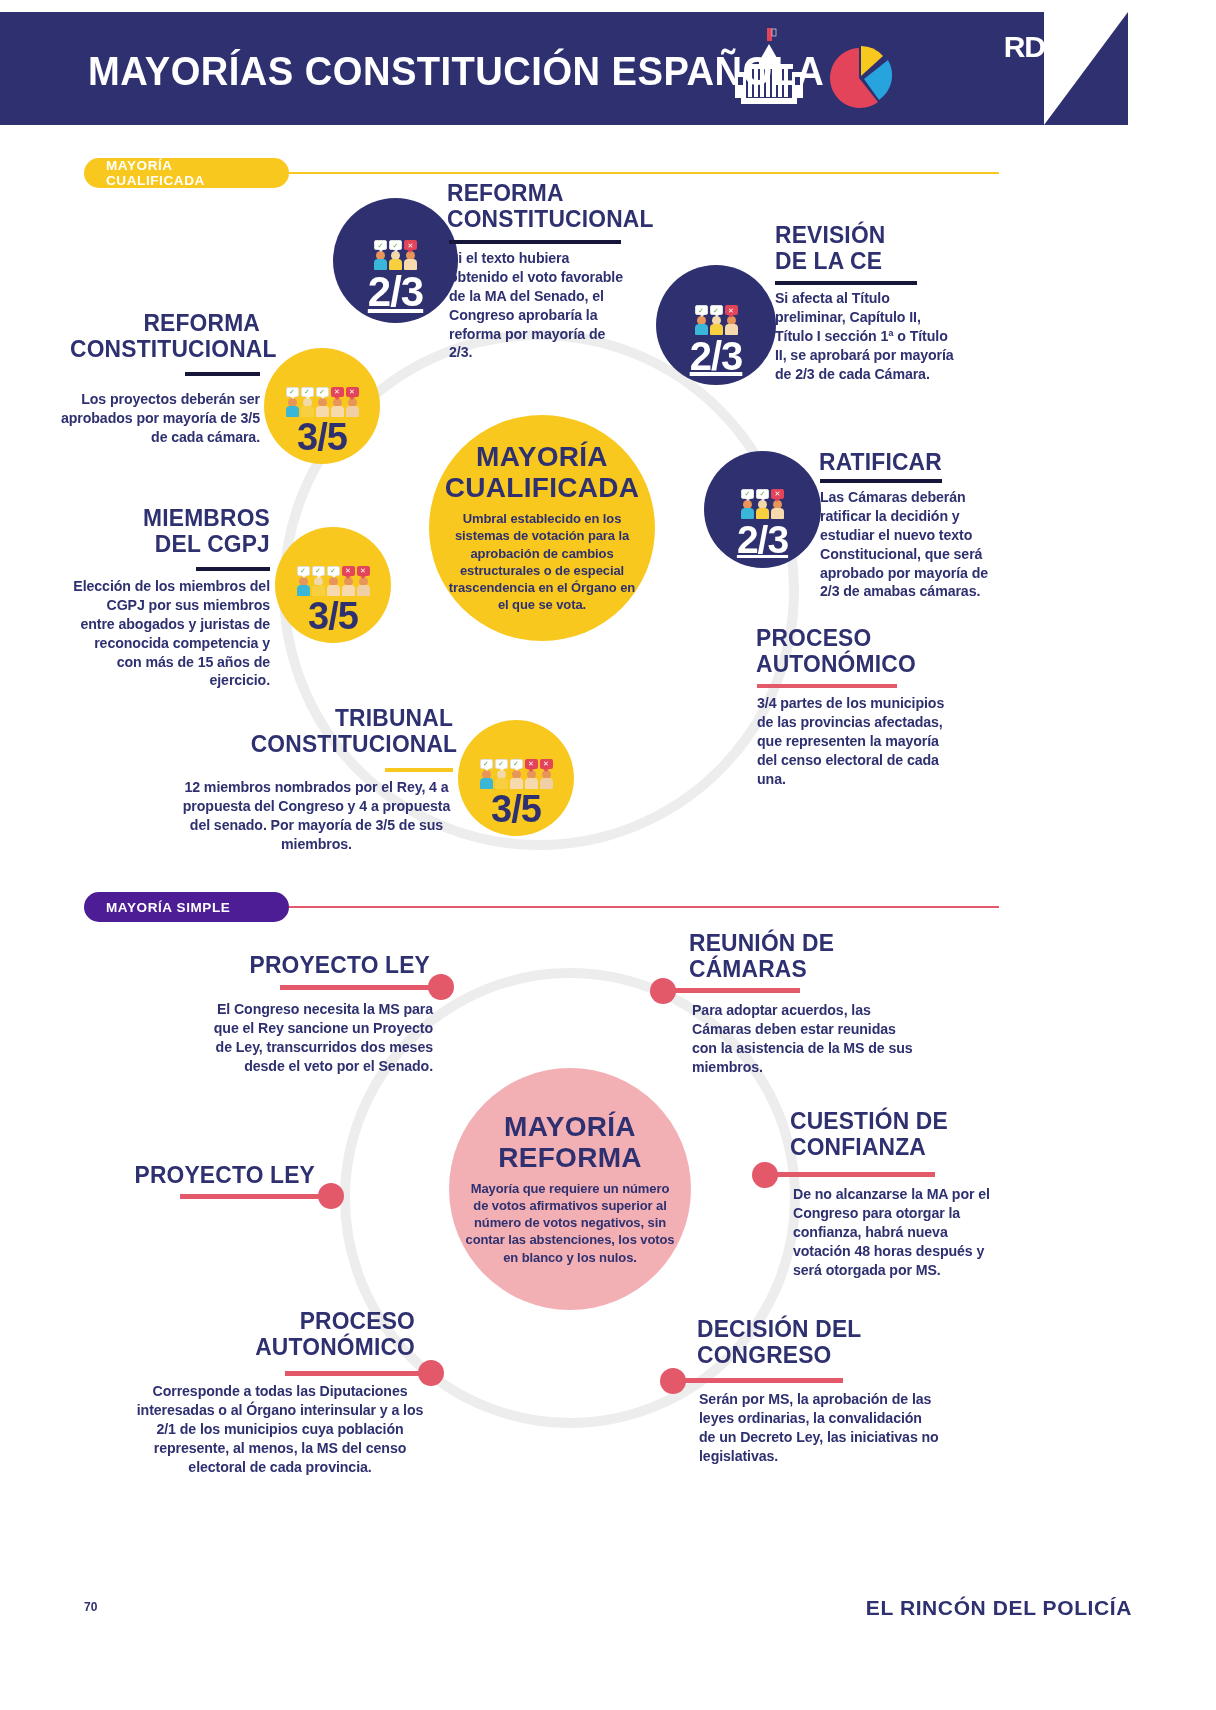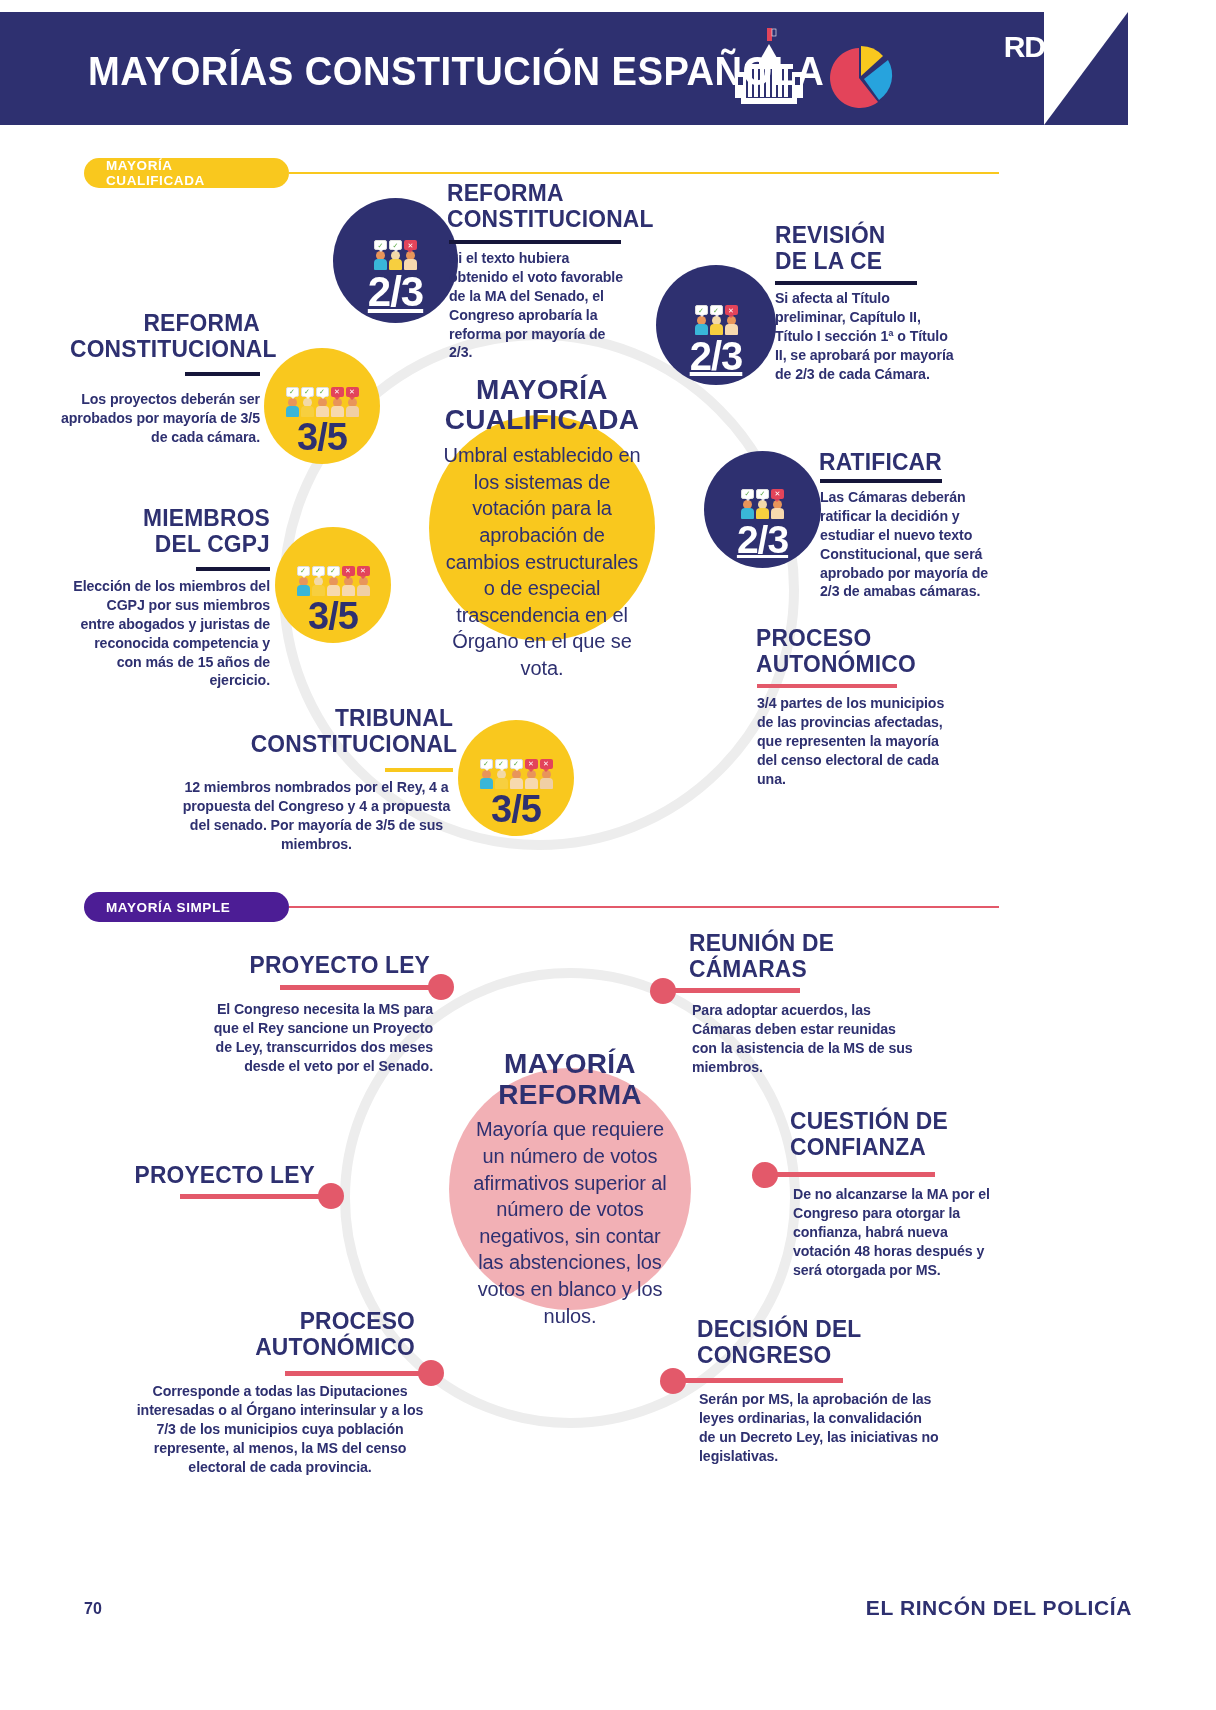--- a/index.html
+++ b/index.html
@@ -163,32 +163,32 @@
   }
   .center-circle.cual { background: #f9c81e; }
   .center-circle.simp { background: #f2b0b5; }
   .cc-title {
     color: #2e3070;
     font-family: "Liberation Sans Narrow", "Liberation Sans", sans-serif;
     font-size: 28px; font-weight: bold; line-height: 1.1;
     letter-spacing: 0.3px;
   }
   .cc-body {
-    color: #2e3070; font-size: 20px; font-weight: normal;
+    color: #2e3070; font-size: 13px; font-weight: bold;
     line-height: 1.33; margin-top: 6px; letter-spacing: -0.1px;
   }
 
   
   .dot { position: absolute; width: 26px; height: 26px; border-radius: 50%; background: #e3596a; }
   .dline { position: absolute; height: 5px; background: #e3596a; }
 
   
   .page-num {
     position: absolute; left: 84px; top: 1600px;
-    color: #2e3070; font-size: 16px; font-weight: bold;
+    color: #2e3070; font-size: 12px; font-weight: bold;
   }
   .footer-brand {
     position: absolute; right: 84px; top: 1596px;
     color: #2e3070;
     font-family: "Liberation Sans Narrow", "Liberation Sans", sans-serif;
     font-size: 21px; font-weight: bold; letter-spacing: 0.6px;
     white-space: nowrap;
   }
 </style>
 </head>
@@ -476,21 +476,21 @@
   <div class="dline" style="left:775px; top:1172px; width:160px;"></div>
   <div class="dot" style="left:752px; top:1162px;"></div>
   <div class="item-body ta-l" style="left:793px; top:1185px; width:200px;">De no alcanzarse la MA por el Congreso para otorgar la confianza, habrá nueva votación 48 horas después y será otorgada por MS.</div>
 
   <div class="item-title tr" style="left:200px; top:1308px; width:215px; text-align:right;">
     <div>PROCESO</div>
     <div>AUTONÓMICO</div>
   </div>
   <div class="dline" style="left:285px; top:1371px; width:140px;"></div>
   <div class="dot" style="left:418px; top:1360px;"></div>
-  <div class="item-body ta-c" style="left:135px; top:1382px; width:290px;">Corresponde a todas las Diputaciones interesadas o al Órgano interinsular y a los 7/3 de los municipios cuya población represente, al menos, la MS del censo electoral de cada provincia.</div>
+  <div class="item-body ta-c" style="left:135px; top:1382px; width:290px;">Corresponde a todas las Diputaciones interesadas o al Órgano interinsular y a los 2/1 de los municipios cuya población represente, al menos, la MS del censo electoral de cada provincia.</div>
 
   <div class="item-title tl" style="left:697px; top:1316px; text-align:left;">
     <div>DECISIÓN DEL</div>
     <div>CONGRESO</div>
   </div>
   <div class="dline" style="left:683px; top:1378px; width:160px;"></div>
   <div class="dot" style="left:660px; top:1368px;"></div>
   <div class="item-body ta-l" style="left:699px; top:1390px; width:240px;">Serán por MS, la aprobación de las leyes ordinarias, la convalidación de un Decreto Ley, las iniciativas no legislativas.</div>
 
   <div class="page-num">70</div>

